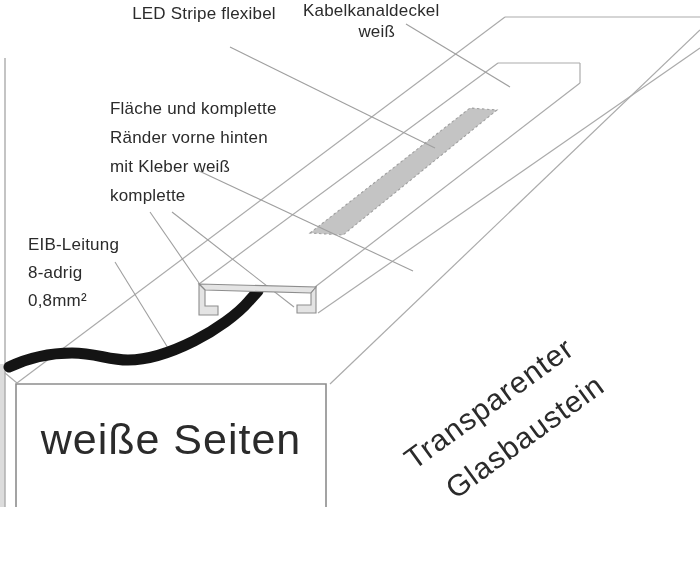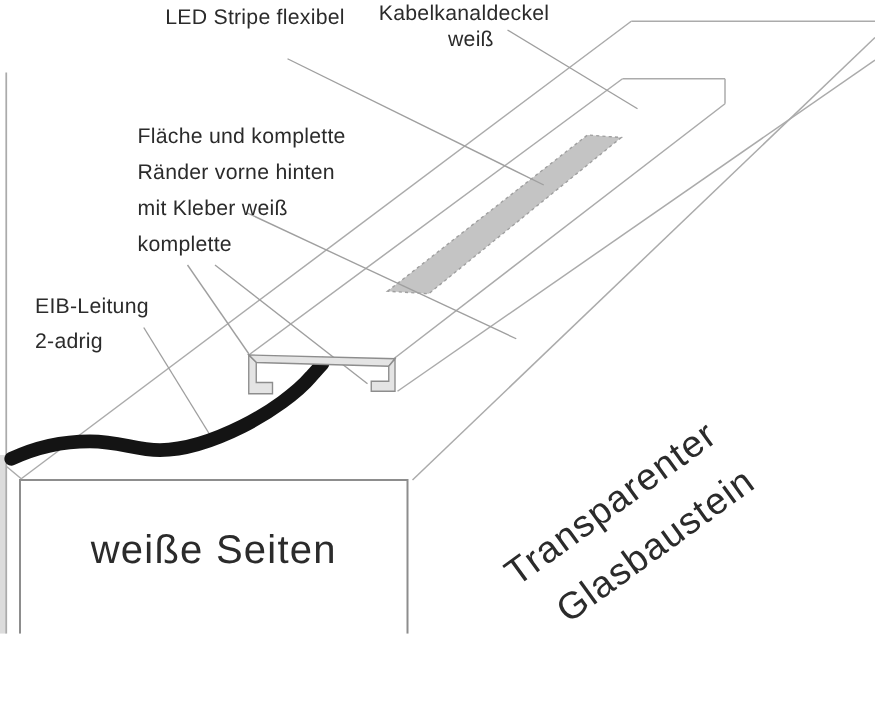--- a/index.html
+++ b/index.html
@@ -16,21 +16,21 @@
     color:var(--c-text);
   }
   .stage svg{position:absolute;left:0;top:0;}
   .label{position:absolute; line-height:21px; font-size:17px; letter-spacing:.2px; white-space:nowrap;}
   .label div{white-space:nowrap;}
   .lbl-led{left:106px; top:3px; width:196px; text-align:center;}
   .lbl-kkd{left:303px; top:0px;}
   .lbl-kkd .l2{padding-left:11px;text-align:center;}
   .lbl-sil{left:110px; top:94px; line-height:29px;}
   .lbl-eib{left:28px; top:195px; line-height:28px;margin-top:36px;}
-  .lbl-front{left:16px; top:429px; width:310px; text-align:center; font-size:32px; letter-spacing:1px;}
+  .lbl-front{left:16px; top:429px; width:310px; text-align:center; font-size:43px; letter-spacing:1px;}
   .lbl-glass{
     left:394px; top:443px; font-size:30px; line-height:48px; letter-spacing:1px;
     transform:rotate(-36deg); transform-origin:0 0;
   }
   .lbl-glass .l2{margin-left:16px;}
 </style>
 </head>
 <body>
 
 <div class="stage">
@@ -99,21 +99,22 @@
 
   <div class="label lbl-sil">
     <div>Fläche und komplette</div>
     <div>Ränder vorne hinten</div>
     <div>mit Kleber weiß</div>
     <div>komplette</div>
   </div>
 
   <div class="label lbl-eib">
     <div>EIB-Leitung</div>
-    <div>2-adrig</div>
+    <div>8-adrig</div>
+    <div>0,8mm²</div>
   </div>
 
   <div class="label lbl-front">
     <span>weiße Seiten</span>
   </div>
 
   <div class="label lbl-glass">
     <div>Transparenter</div>
     <div class="l2">Glasbaustein</div>
   </div>

